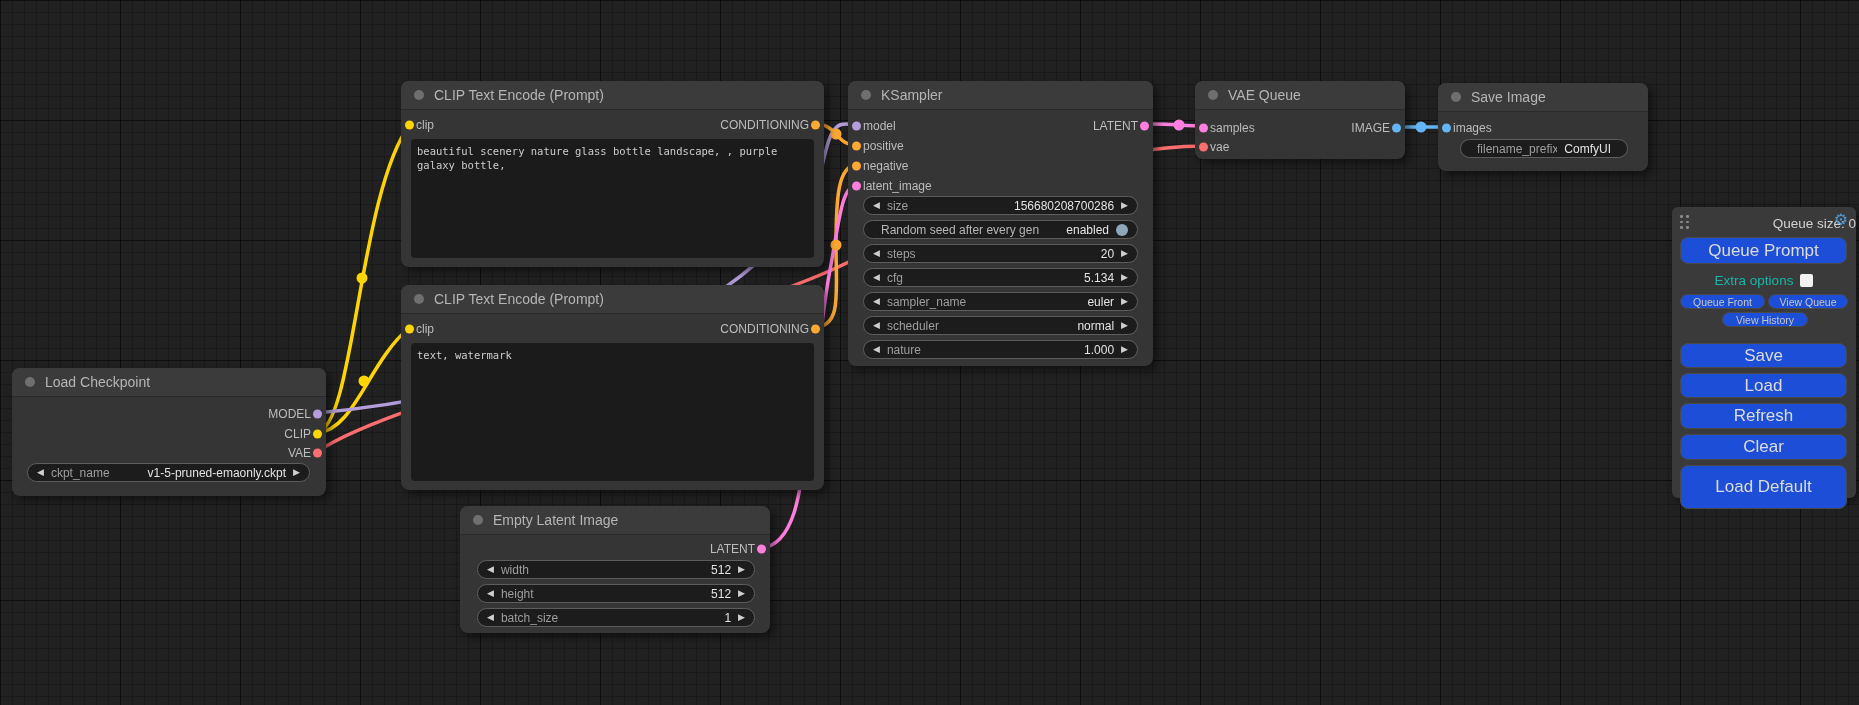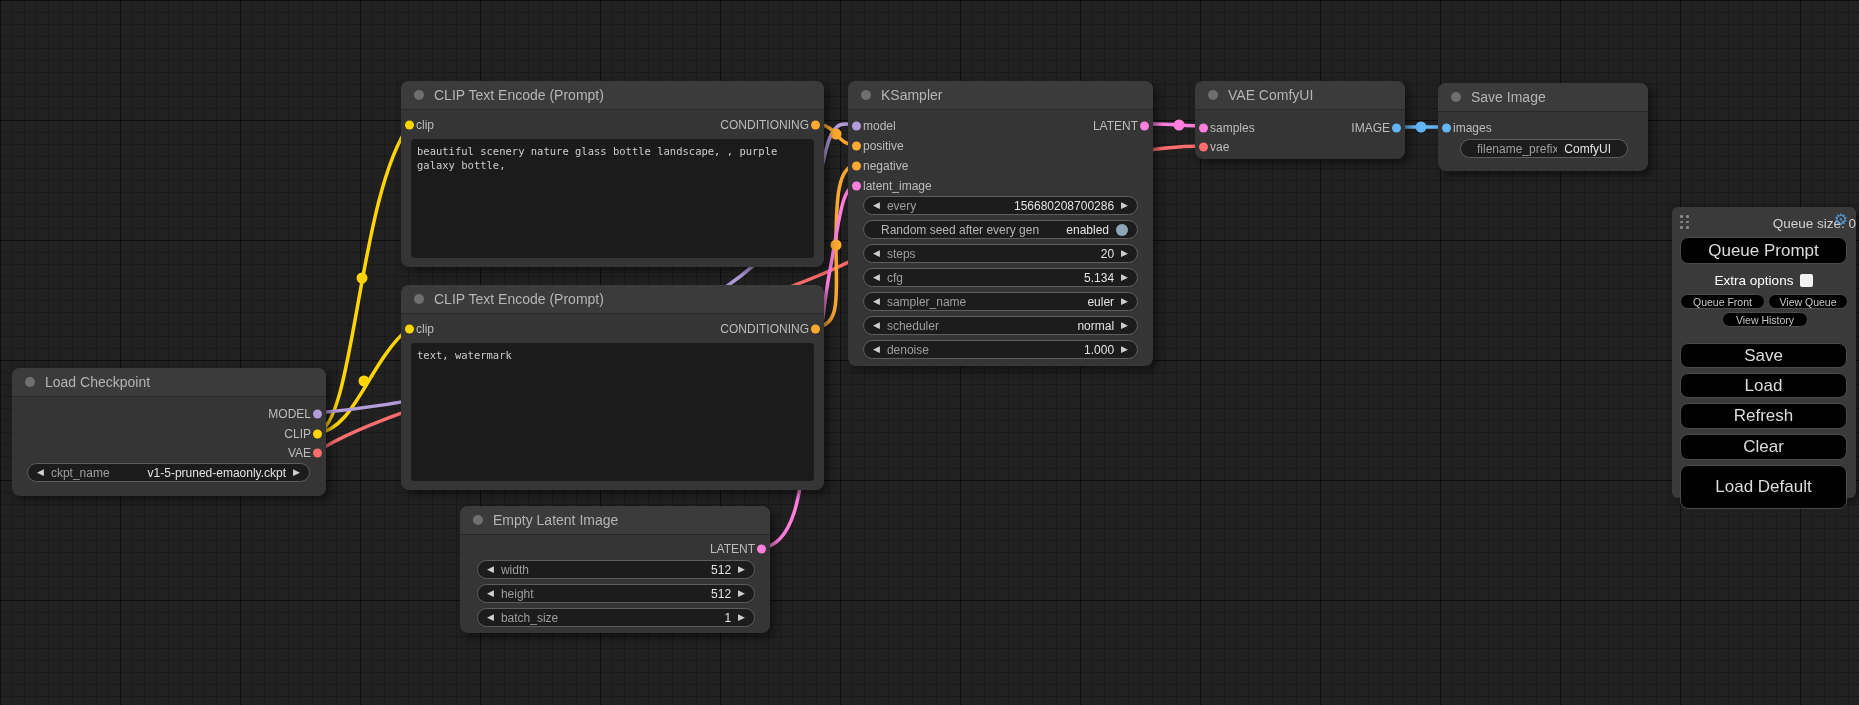--- a/index.html
+++ b/index.html
@@ -54,28 +54,28 @@
   .panel{
     position:absolute;z-index:4;left:1672px;top:207px;width:184px;height:291px;
     background:#3a3a3a;border-radius:6px;box-shadow:3px 3px 9px rgba(0,0,0,.5);
   }
   .drag-handle{position:absolute;left:8px;top:8px;width:9px;height:14px;
     display:grid;grid-template-columns:1fr 1fr;gap:3px;}
   .drag-handle i{width:2.5px;height:2.5px;border-radius:50%;background:#8a8a8a;}
   .qsize{position:absolute;left:0;right:0;top:9px;text-align:right;font-size:13.5px;color:#d2d2d2;}
   .gear{position:absolute;right:8px;top:5px;font-size:16px;line-height:1;cursor:pointer;}
   .btn{
-    position:absolute;background:#000000;border:1px solid #4a4a4a;border-radius:8px;
+    position:absolute;background:#1d4ed8;border:1px solid #4a4a4a;border-radius:8px;
     color:#dcdcdc;display:flex;align-items:center;justify-content:center;
     box-sizing:border-box;cursor:pointer;
   }
   .btn-lg{left:8px;right:9px;height:26px;font-size:17px;}
   .btn-sm{height:15px;font-size:10.5px;border-radius:8px;color:#c6c6c6;}
   .extra{position:absolute;left:0;right:0;top:66px;display:flex;align-items:center;
-    justify-content:center;gap:7px;font-size:13.5px;color:#ffffff;}
+    justify-content:center;gap:7px;font-size:13.5px;color:#14b8a6;}
   .checkbox{width:13px;height:13px;background:#f2f2f2;border-radius:2px;}
 </style>
 </head>
 <body>
 
 <svg id="wires" width="1859" height="705">
   <path d="M317,433 C355,425 358,195 410,124" stroke="#FFD500"></path>
   <path d="M317,433 C355,430 368,362 410,327" stroke="#FFD500"></path>
   <path d="M317,413 C480,398 790,330 826,150 C834,116 846,125 857,125" stroke="#B39DDB"></path>
   <path d="M317,452 C390,400 700,330 836,268 C940,220 1060,147 1204,146" stroke="#FF6E6E"></path>
@@ -196,21 +196,21 @@
     <span>positive</span>
     <span class="dot in-dot" style="background: rgb(255, 169, 49);"></span>
   </div>
   <div class="row" style="top:95px">
     <span>latent_image</span>
     <span class="dot in-dot" style="background: rgb(255, 126, 222);"></span>
   </div>
 
   <div class="pill" style="left:15px;right:15px;top:115px">
     <span class="arr">◀</span>
-    <span class="plabel">every</span>
+    <span class="plabel">size</span>
     <span class="pvalue">156680208700286</span>
     <span class="arr">▶</span>
   </div>
   <div class="pill" style="left:15px;right:15px;top:139px">
     <span class="plabel" style="margin-left:8px;color:#b5b5b5">Random seed after every gen</span>
     <span class="pvalue">enabled</span>
     <span class="toggle" style="background: rgb(143, 165, 186);"></span>
   </div>
   <div class="pill" style="left:15px;right:15px;top:163px">
     <span class="arr">◀</span>
@@ -231,30 +231,30 @@
     <span class="arr">▶</span>
   </div>
   <div class="pill" style="left:15px;right:15px;top:235px">
     <span class="arr">◀</span>
     <span class="plabel">scheduler</span>
     <span class="pvalue">normal</span>
     <span class="arr">▶</span>
   </div>
   <div class="pill" style="left:15px;right:15px;top:259px">
     <span class="arr">◀</span>
-    <span class="plabel">denoise</span>
+    <span class="plabel">nature</span>
     <span class="pvalue">1.000</span>
     <span class="arr">▶</span>
   </div>
 </div>
 
 <div class="node" style="left:1195px;top:81px;width:210px;height:78px">
   <div class="ntitle">
     <span class="tdot"></span>
-    <span>VAE ComfyUI</span>
+    <span>VAE Queue</span>
   </div>
   <div class="row between" style="top:37px">
     <span>samples</span>
     <span>IMAGE</span>
     <span class="dot in-dot" style="background: rgb(255, 126, 222);"></span>
     <span class="dot out-dot" style="background: rgb(100, 181, 246);"></span>
   </div>
   <div class="row" style="top:56px">
     <span>vae</span>
     <span class="dot in-dot" style="background: rgb(255, 110, 110);"></span>

